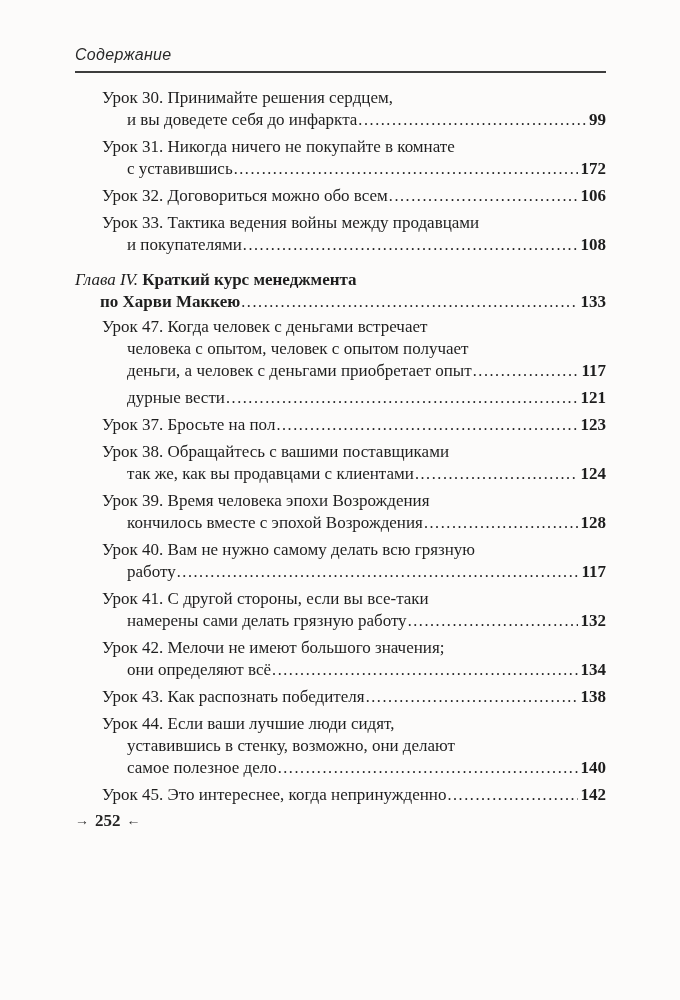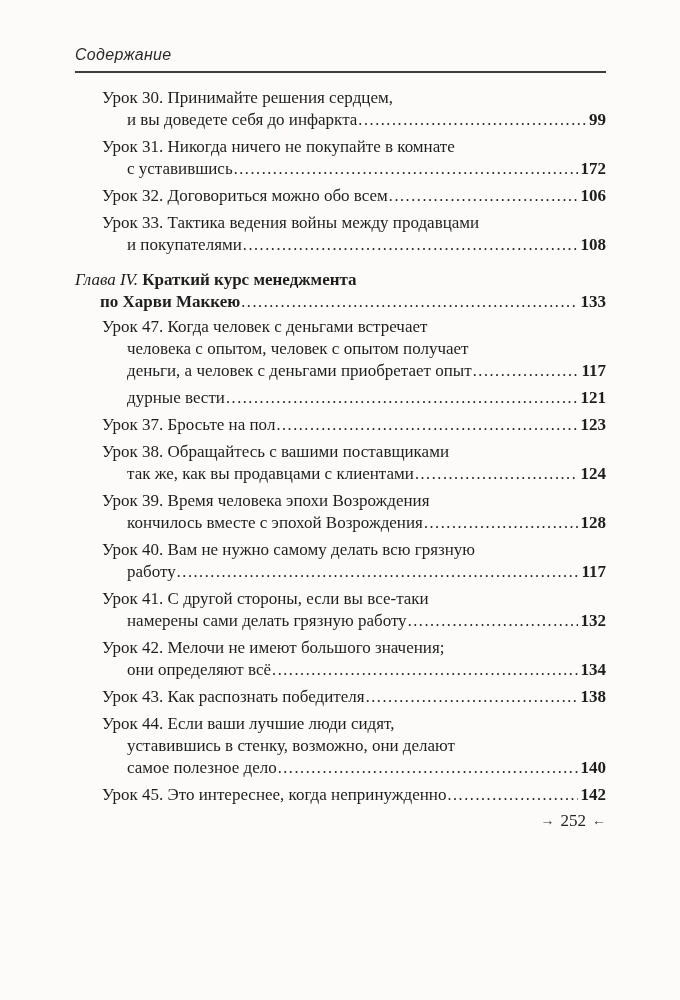--- a/index.html
+++ b/index.html
@@ -77,24 +77,25 @@
     content: "..................................................................................................................................";
     letter-spacing: 1.6px;
     font-size: 16px;
     color: #242424;
   }
   .pg {
     margin-left: 3px;
     font-weight: bold;
   }
   .folio {
-    text-align: right;
+    text-align: left;
     margin-top: 1px;
     font-size: 17px;
     color: #242424;
+    font-weight: bold;
   }
   .folio .orn {
     font-size: 14px;
     position: relative;
     top: -1px;
     color: #333;
   }
   .folio .num {
     margin: 0 6px;
   }

